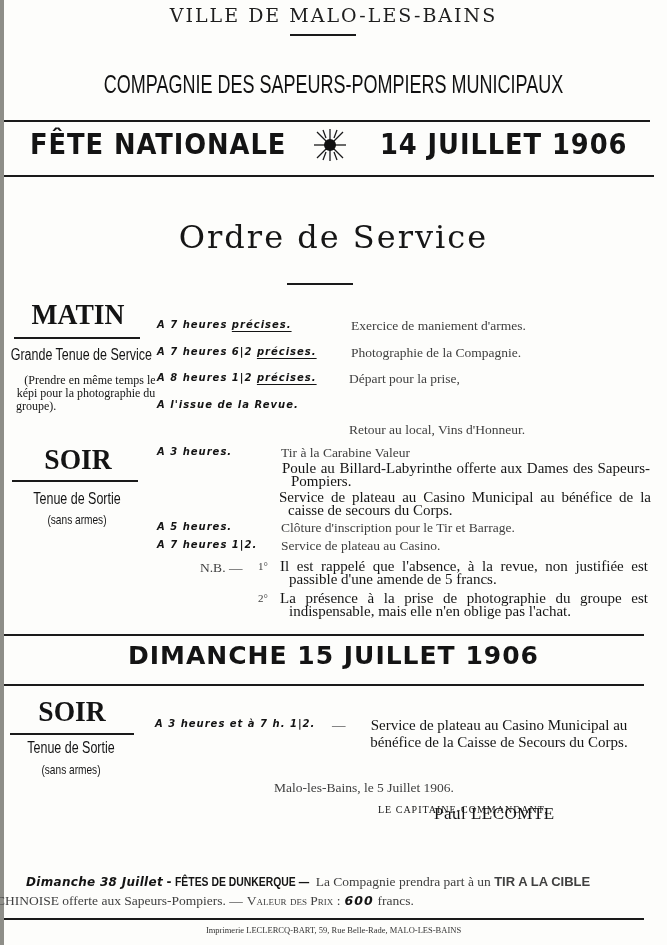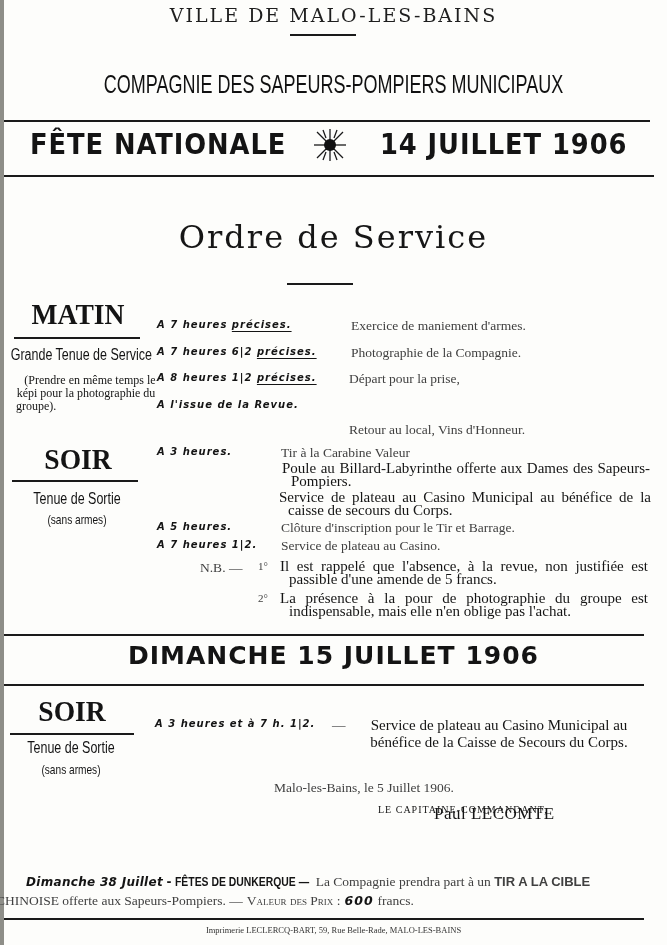--- a/index.html
+++ b/index.html
@@ -110,21 +110,21 @@
 </div>
 
 <div>
   <div class="abs desc" style="left:200px; top:560px;">N.B. —</div>
   <div class="abs desc" style="left:258px; top:560px; font-size:11px;">1°</div>
   <div class="abs desc-wrap" style="left:280px; top:560px; width:368px;">
     <span style="display:block; padding-left:9px; text-indent:-9px;">Il est rappelé que l'absence, à la revue, non justifiée est passible d'une amende de 5 francs.</span>
   </div>
   <div class="abs desc" style="left:258px; top:592px; font-size:11px;">2°</div>
   <div class="abs desc-wrap" style="left:280px; top:592px; width:368px;">
-    <span style="display:block; padding-left:9px; text-indent:-9px;">La présence à la pour de photographie du groupe est indispensable, mais elle n'en oblige pas l'achat.</span>
+    <span style="display:block; padding-left:9px; text-indent:-9px;">La présence à la prise de photographie du groupe est indispensable, mais elle n'en oblige pas l'achat.</span>
   </div>
 </div>
 
 <div class="rule" style="left:4px; top:634px; width:640px; height:2px;"></div>
 <div class="abs" style="left:0; width:667px; top:641px; text-align:center; font-family:'DejaVu Sans', sans-serif; font-weight:bold; font-size:25px; letter-spacing:1px;">DIMANCHE 15 JUILLET 1906</div>
 <div class="rule" style="left:4px; top:684px; width:640px; height:2px;"></div>
 
 <div class="abs section-title" style="left:4px; top:695px; width:136px;">SOIR</div>
 <div class="rule" style="left:10px; top:733px; width:124px; height:2px;"></div>
 <div class="abs tenue" style="left:-14px; top:739px; width:170px;">Tenue de Sortie</div>

